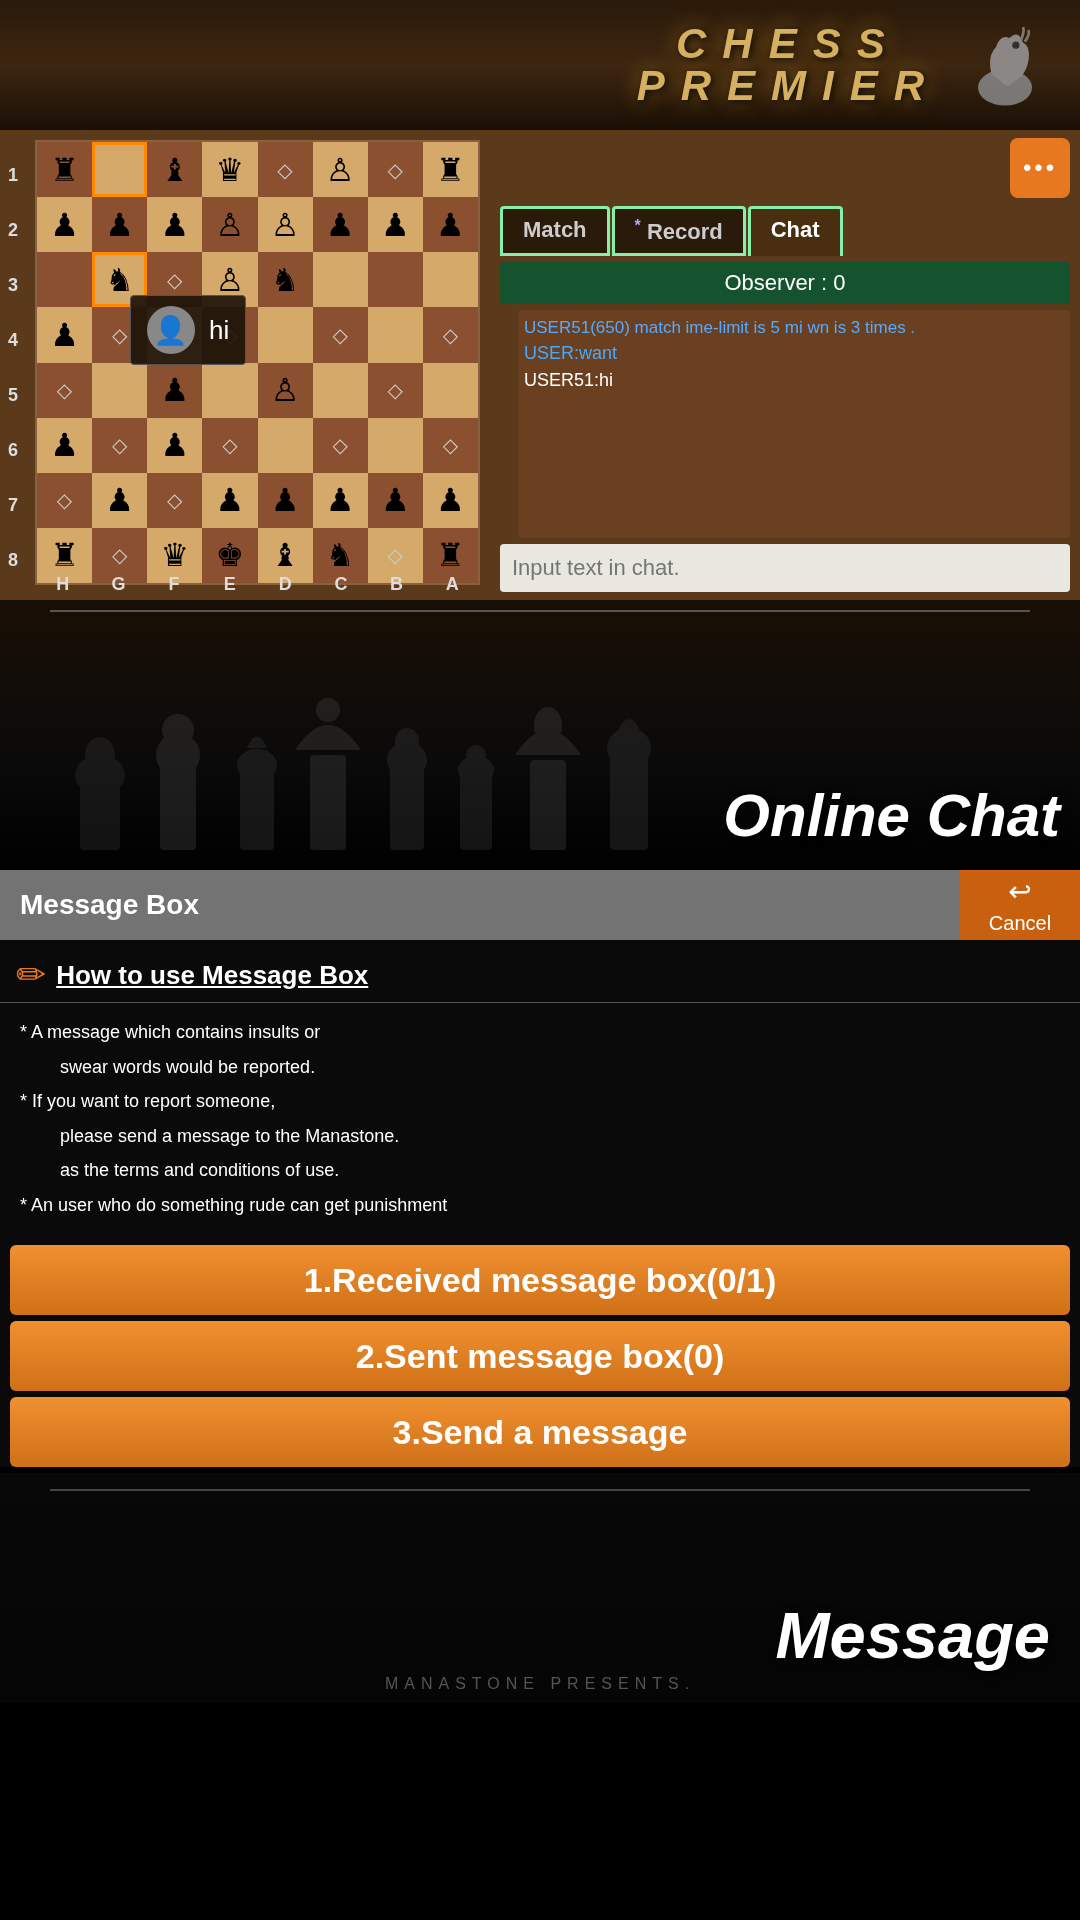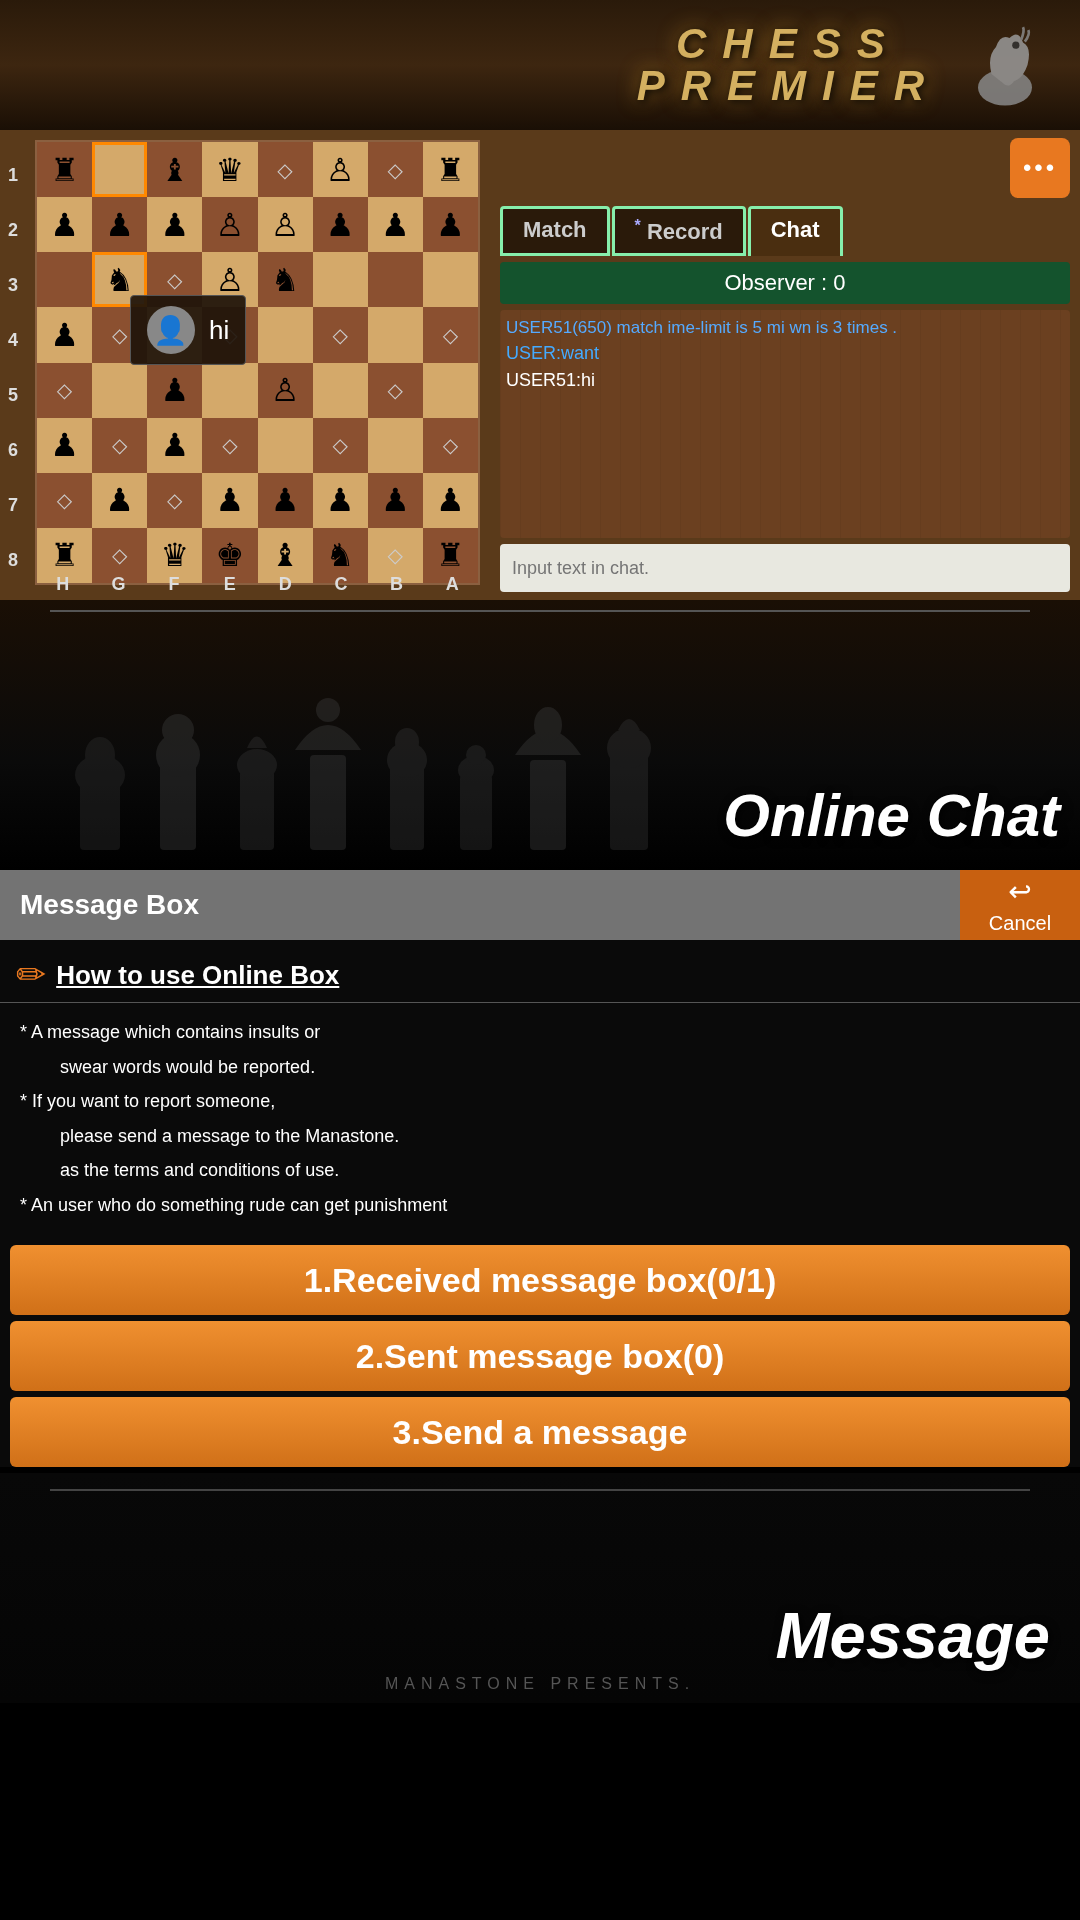--- a/index.html
+++ b/index.html
@@ -206,40 +206,41 @@
       flex: 1;
       background: #6b4020;
       background-image: repeating-linear-gradient(
         90deg, rgba(0,0,0,0.05) 0px, rgba(0,0,0,0.05) 1px, transparent 1px, transparent 20px
       );
       padding: 6px;
       overflow: hidden;
       border-radius: 4px;
       font-size: 18px;
       position: relative;
+      margin-left: 18px;
     }
     .chat-system {
       color: #5af;
       font-size: 17px;
       line-height: 1.4;
     }
     .chat-msg {
       color: #fff;
       font-size: 18px;
       line-height: 1.5;
     }
     .chat-msg.blue { color: #4af; }
     #chat-input-bar {
       background: #e8e8e0;
       border: none;
       border-radius: 4px;
       height: 48px;
       width: 100%;
       padding: 0 12px;
-      font-size: 18px;
+      font-size: 22px;
       color: #999;
       margin-top: 6px;
     }
 
     
     #online-chat-section {
       width: 1080px;
       height: 270px;
       background: linear-gradient(180deg, #1a0f05 0%, #0a0a0a 60%, #000 100%);
       position: relative;
@@ -582,21 +583,21 @@
       <span id="message-box-title">Message Box</span>
     </div>
     <button id="cancel-btn">
       <span id="cancel-icon">↩</span>
       <span>Cancel</span>
     </button>
   </div>
 
   <div id="how-to-header">
     <div id="how-to-icon">✏</div>
-    <div id="how-to-title">How to use Online Box</div>
+    <div id="how-to-title">How to use Message Box</div>
   </div>
 
   <div id="how-to-content">
     <div class="how-to-line">* A message which contains insults or</div>
     <div class="how-to-line indent">swear words would be reported.</div>
     <div class="how-to-line">* If you want to report someone,</div>
     <div class="how-to-line indent">please send a message to the Manastone.</div>
     <div class="how-to-line indent">as the terms and conditions of use.</div>
     <div class="how-to-line">* An user who do something rude can get punishment</div>
   </div>

